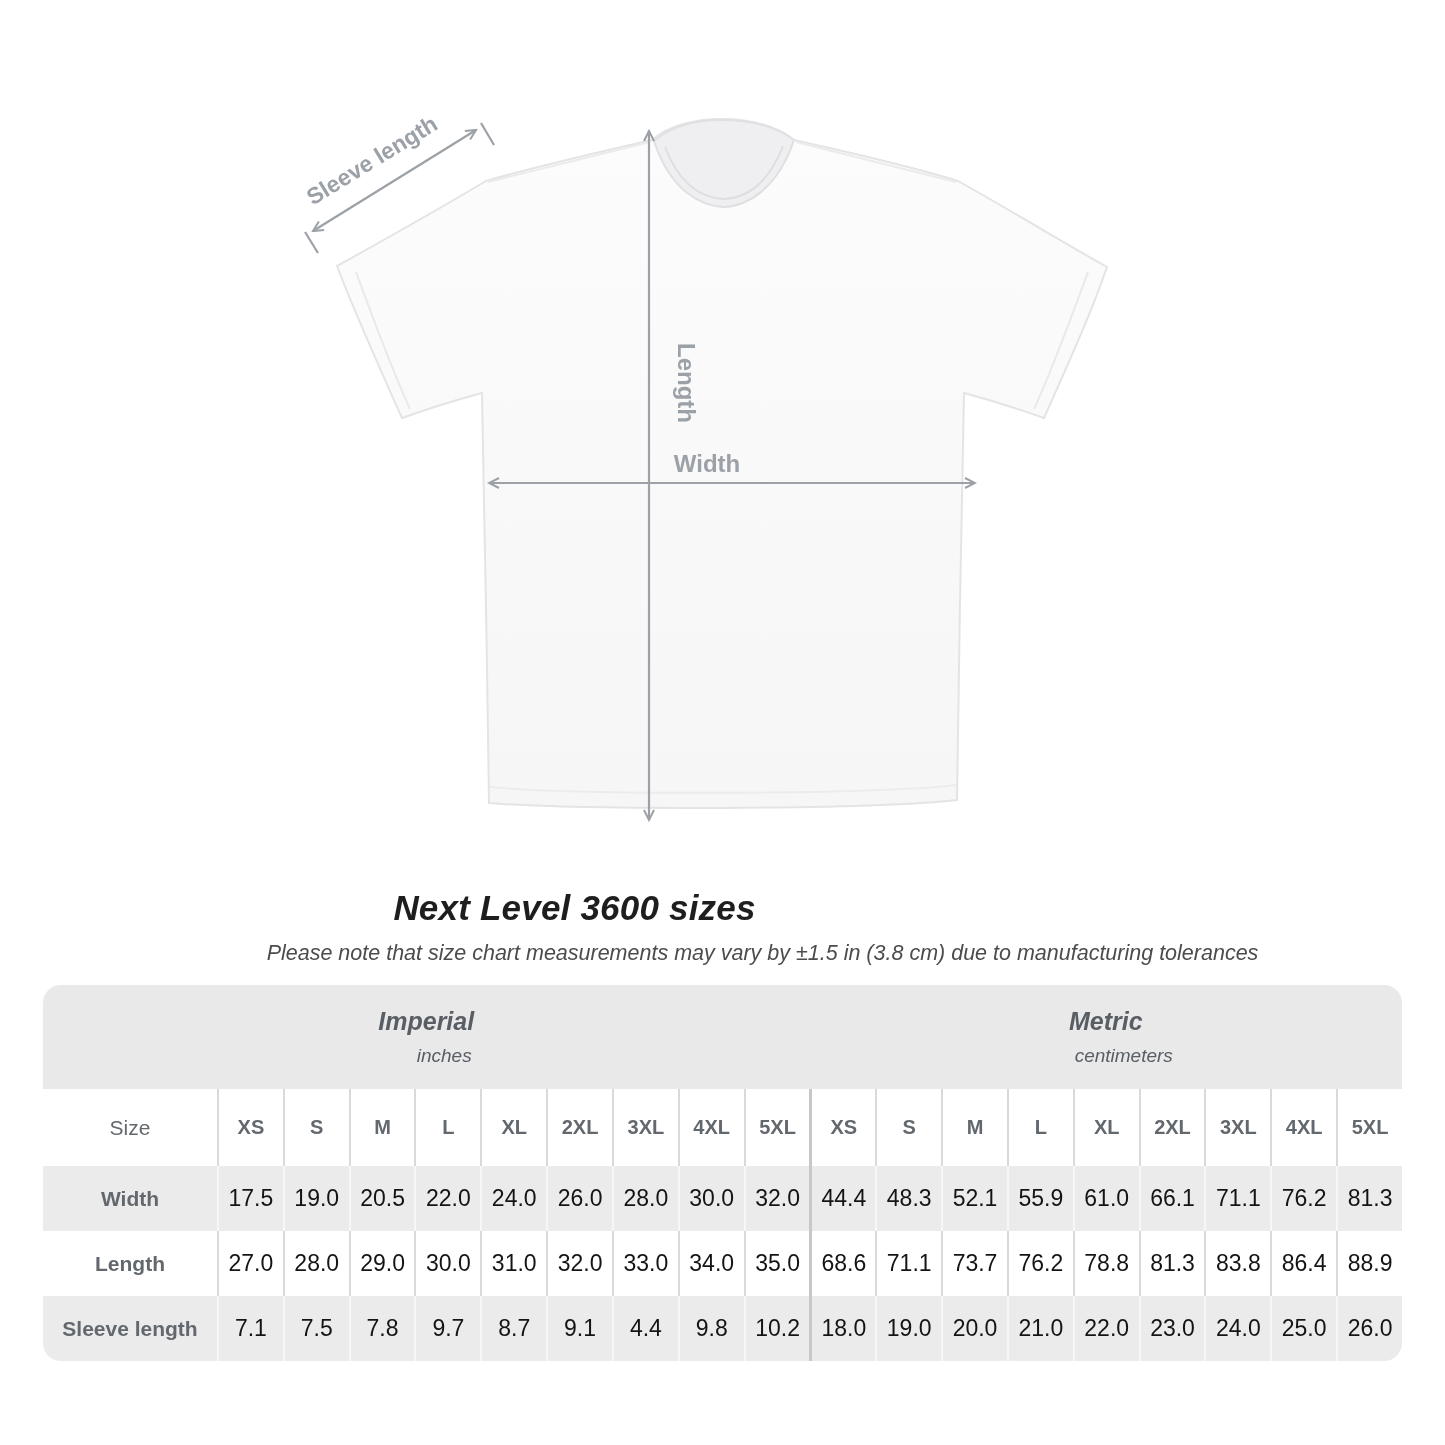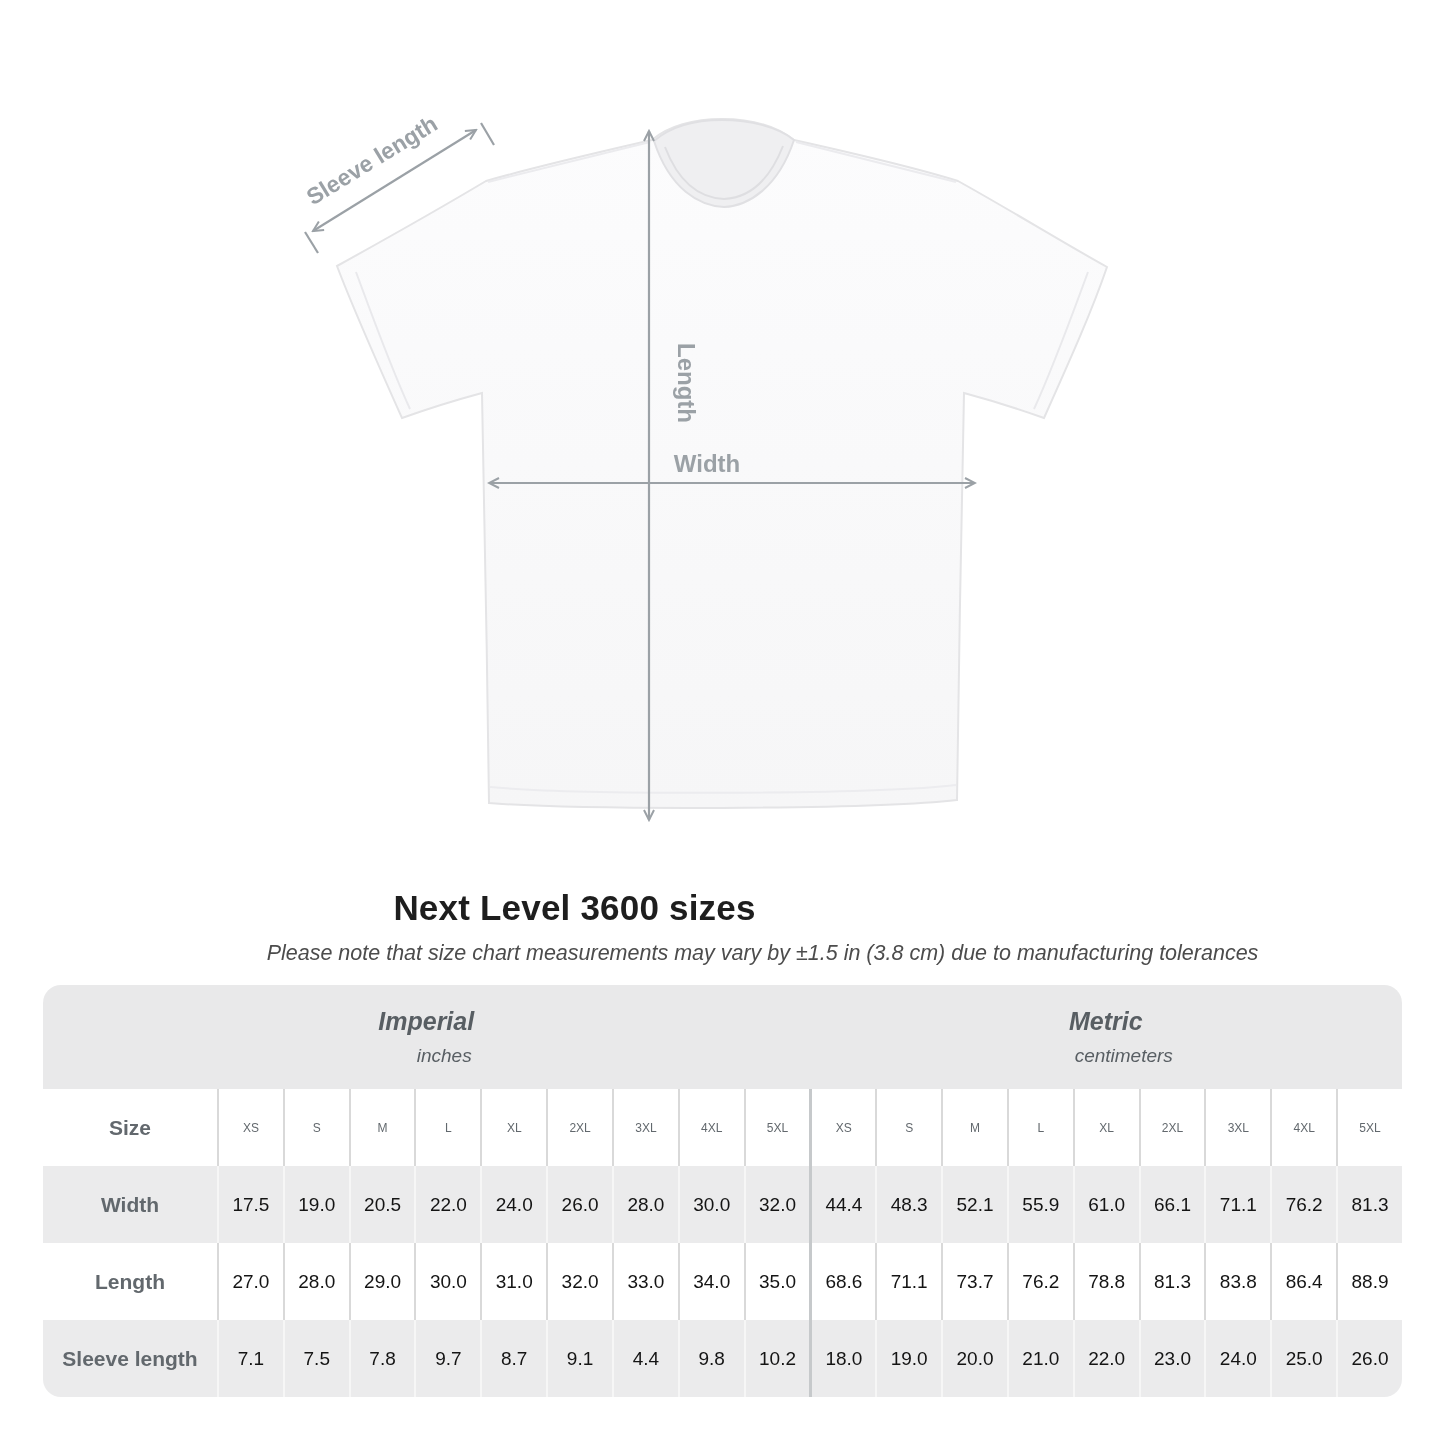--- a/index.html
+++ b/index.html
@@ -2,43 +2,43 @@
 <html><head>
 <meta charset="utf-8">
 <style>
   html,body{margin:0;padding:0;background:#ffffff;}
   body{width:1445px;height:1445px;font-family:"Liberation Sans",sans-serif;-webkit-font-smoothing:antialiased;}
   .stage{position:relative;width:1445px;height:1445px;overflow:hidden;background:#fff;}
 
   .diagram{position:absolute;top:0;left:0;}
 
   .title{position:absolute;top:888px;left:0;width:1149px;text-align:center;
-         font-size:35px;font-weight:bold;color:#1e1e1e;letter-spacing:0.2px;}
+         font-size:35px;font-weight:bold;color:#1e1e1e;letter-spacing:0.2px;font-style:italic;}
   .subtitle{position:absolute;top:941px;left:0;width:1445px;text-align:center;
          font-size:21.5px;font-style:italic;color:#4c4c4c;margin-left:40px;}
 
   .tablewrap{position:absolute;top:985px;left:43px;}
   table{border-collapse:separate;border-spacing:0;table-layout:fixed;width:1359px;}
   th,td{box-sizing:border-box;padding:0;margin:0;text-align:center;vertical-align:middle;font-weight:normal;}
   col.labelcol{width:174px;}
 
   
   .gh{background:#e9e9ea;height:104px;margin-top:14px;}
   .gh-first{border-top-left-radius:18px;}
   .gh-last{border-top-right-radius:18px;}
   .gname{font-size:25px;font-weight:bold;font-style:italic;color:#585e63;line-height:1.15;}
   .gunit{font-size:19px;font-style:italic;color:#585e63;margin-top:9px;padding-left:36px;}
 
   
-  .size-head th{height:77px;background:#ffffff;font-size:12px;font-weight:normal;color:#62686d;}
+  .size-head th{height:77px;background:#ffffff;font-size:20px;font-weight:bold;color:#62686d;}
 
   
   tbody th.rowlabel{font-size:21px;font-weight:bold;color:#62686d;}
-  thead th.rowlabel{font-size:21px;font-weight:bold;color:#62686d;}
-  tbody td{font-size:19px;color:#141414;height:77px;}
+  thead th.rowlabel{font-size:21px;font-weight:normal;color:#62686d;}
+  tbody td{font-size:23px;color:#141414;height:65px;}
   tbody tr:nth-child(odd) th, tbody tr:nth-child(odd) td{background:#ebebec;}
   tbody tr:nth-child(even) th, tbody tr:nth-child(even) td{background:#ffffff;}
 
   
   .c{border-left:2px solid #d9d9d9;}
   tbody tr:nth-child(odd) .c{border-left-color:#f6f6f6;}
   .mid{border-left:3px solid #c6c9cb !important;}
 
   
   tbody tr:last-child th.rowlabel{border-bottom-left-radius:18px;}

